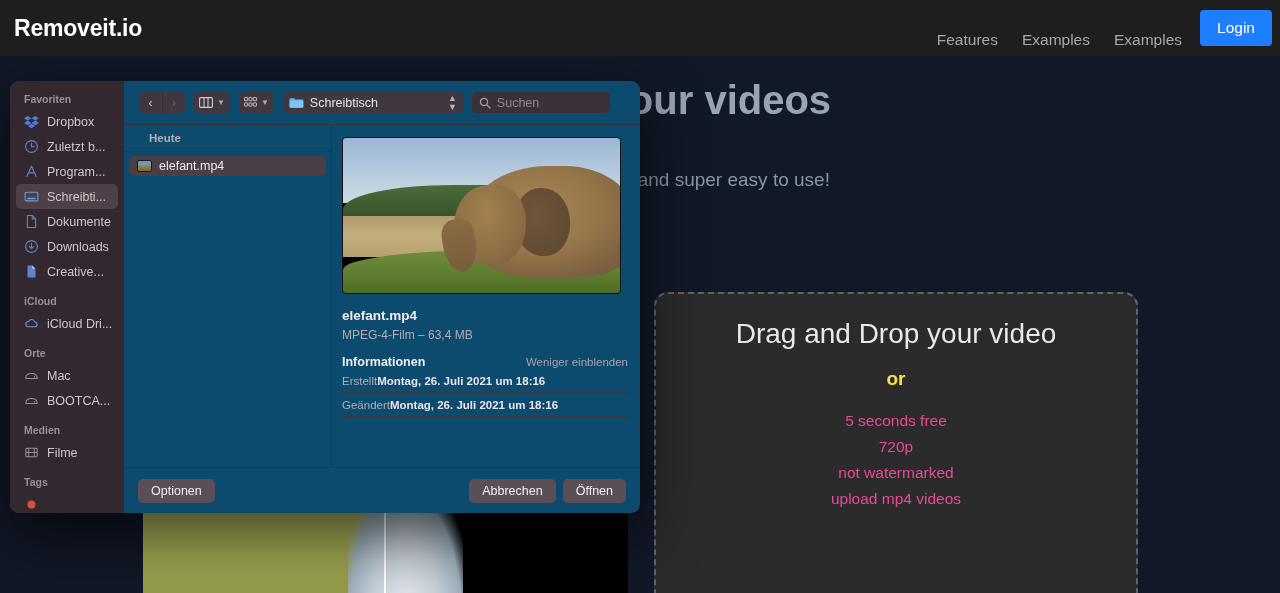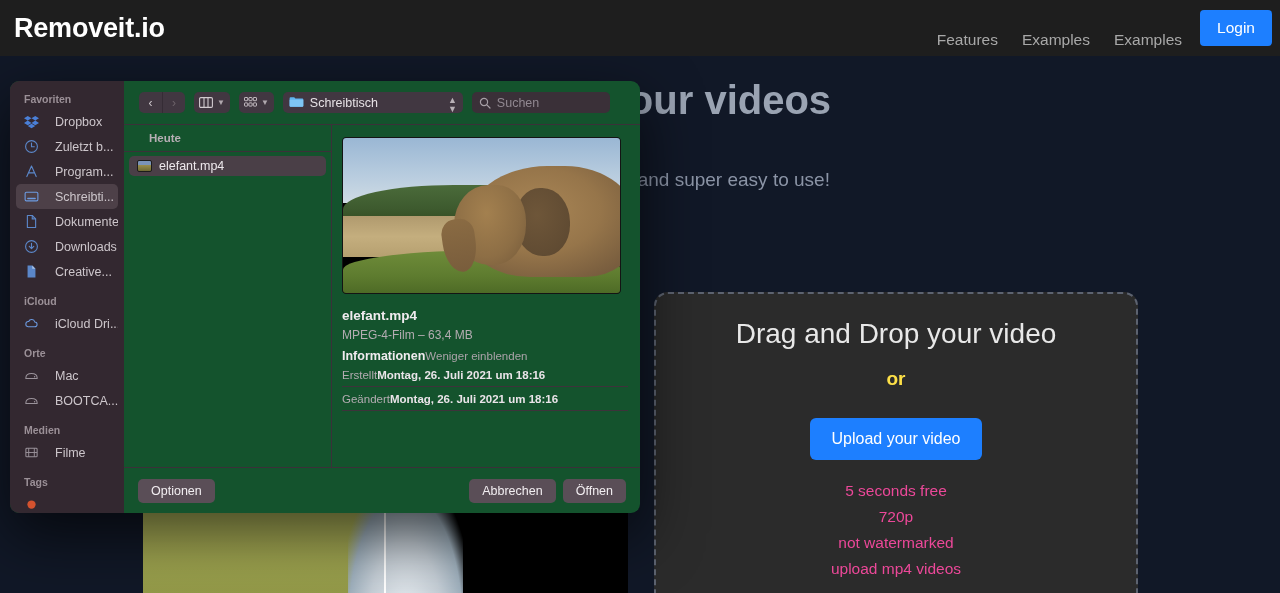--- a/index.html
+++ b/index.html
@@ -28,21 +28,21 @@
     height: 56px;
     background: #1e1e1e;
     display: flex;
     align-items: center;
     justify-content: space-between;
     padding: 0 0 0 14px;
     z-index: 5;
   }
   .brand {
     color: #ffffff;
-    font-size: 27px;
+    font-size: 23px;
     font-weight: bold;
     letter-spacing: -0.2px;
   }
   .nav-links {
     display: flex;
     align-items: center;
     height: 56px;
     gap: 0;
   }
   .nav-link {
@@ -182,21 +182,21 @@
     font-size: 15.5px;
   }
 
   
   .dialog {
     position: absolute;
     left: 10px;
     top: 81px;
     width: 630px;
     height: 432px;
-    background: #14532d;
+    background: #0c4a6e;
     border-radius: 9px;
     box-shadow: 0 22px 60px rgba(0,0,0,.65);
     overflow: hidden;
     display: flex;
     font-size: 12px;
   }
 
   
   .fd-sidebar {
     width: 114px;
@@ -210,21 +210,21 @@
     color: #9b9097;
     font-size: 10.5px;
     font-weight: bold;
     padding: 0 0 4px 14px;
     margin-top: 11px;
   }
   .fd-group:first-child { margin-top: 0; }
   .fd-item {
     display: flex;
     align-items: center;
-    gap: 16px;
+    gap: 8px;
     height: 25px;
     margin: 0 6px;
     padding-left: 8px;
     border-radius: 5px;
     color: #cdc6cb;
     font-size: 12.5px;
     cursor: default;
     white-space: nowrap;
     overflow: hidden;
   }
@@ -275,20 +275,21 @@
     color: #d2cbd0;
     cursor: pointer;
   }
   .caret { font-size: 8px; color: #b0a8ae; }
   .fd-path {
     flex: 1;
     height: 21px;
     background: #413741;
     border-radius: 5px;
     display: flex;
+    align-items: center;
     gap: 6px;
     padding: 4px 6px;
     color: #e7e2e6;
     font-size: 12.5px;
     cursor: pointer;
     max-width: 180px;
   }
   .path-label { flex: 1; white-space: nowrap; overflow: hidden; }
   .stepper { font-size: 9px; color: #b8b0b6; line-height: 1; }
   .fd-search {
@@ -405,22 +406,23 @@
     font-weight: bold;
     margin-top: 14px;
   }
   .pv-meta {
     color: #b4acb2;
     font-size: 12px;
     margin-top: 5px;
   }
   .pv-info-row {
     display: flex;
+    justify-content: space-between;
     align-items: baseline;
-    margin-top: 7px;
+    margin-top: 13px;
   }
   .pv-info-title { color: #f0ebef; font-size: 12.5px; font-weight: bold; }
   .pv-info-less { color: #aba3a9; font-size: 11.5px; cursor: pointer; }
   .pv-row {
     display: flex;
     justify-content: flex-start;
     align-items: baseline;
     padding: 6px 0 5px 0;
     border-bottom: 1px solid #3d333b;
   }
@@ -470,21 +472,20 @@
     <div class="video-compare">
       <div class="vc-before"></div>
       <div class="vc-after"></div>
       <div class="vc-subject"></div>
       <div class="vc-handle"></div>
     </div>
 
     <div class="dropzone">
       <div class="dz-title">Drag and Drop your video</div>
       <div class="dz-or">or</div>
-      <button class="dz-upload">Upload your video</button>
       <div class="dz-features">
         <div class="dz-feature">5 seconds free</div>
         <div class="dz-feature">720p</div>
         <div class="dz-feature">not watermarked</div>
         <div class="dz-feature">upload mp4 videos</div>
 
       </div>
     </div>
   </div>
 

